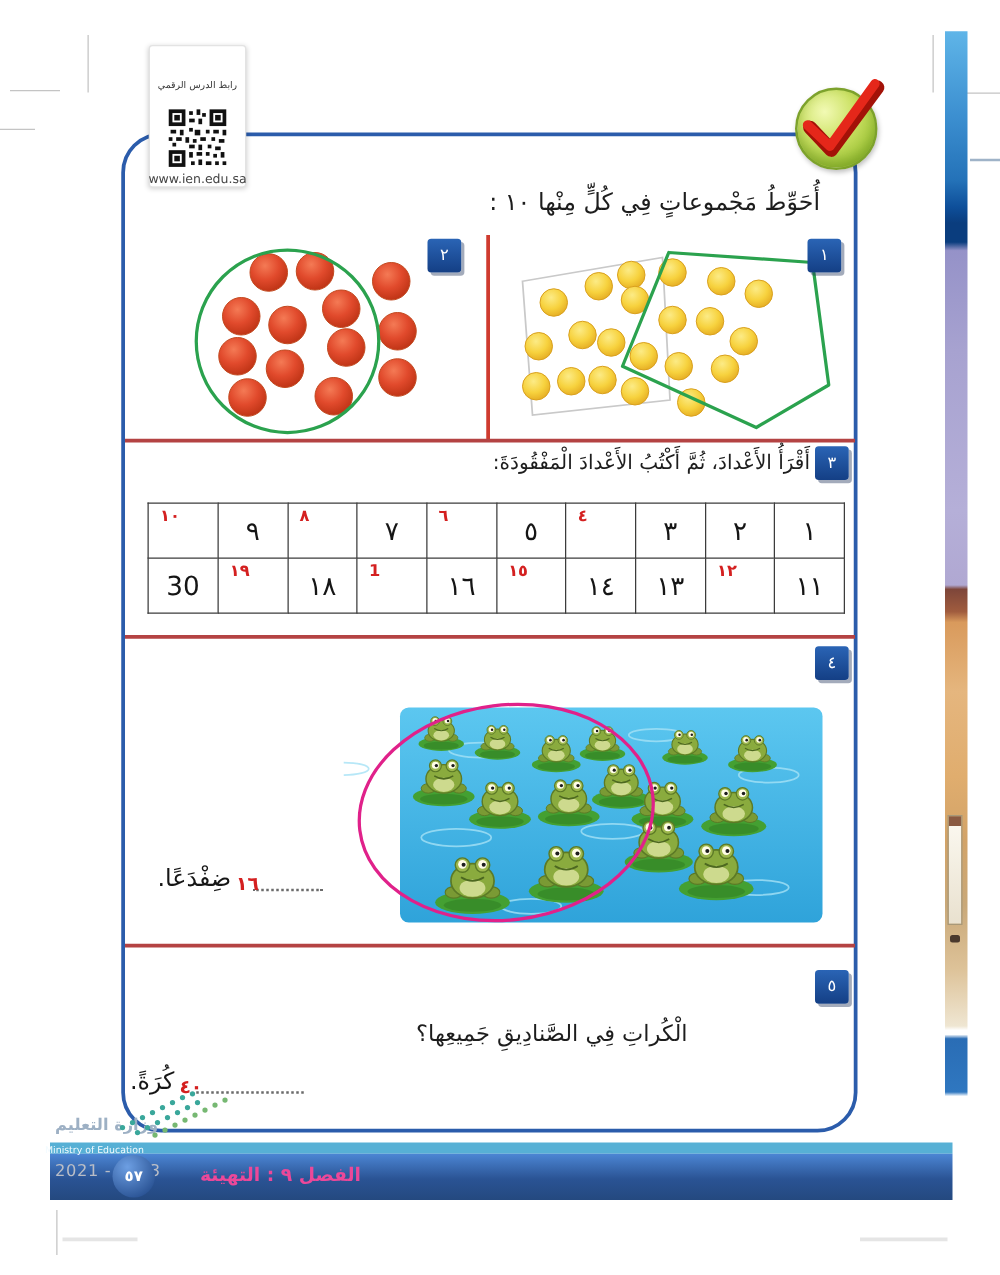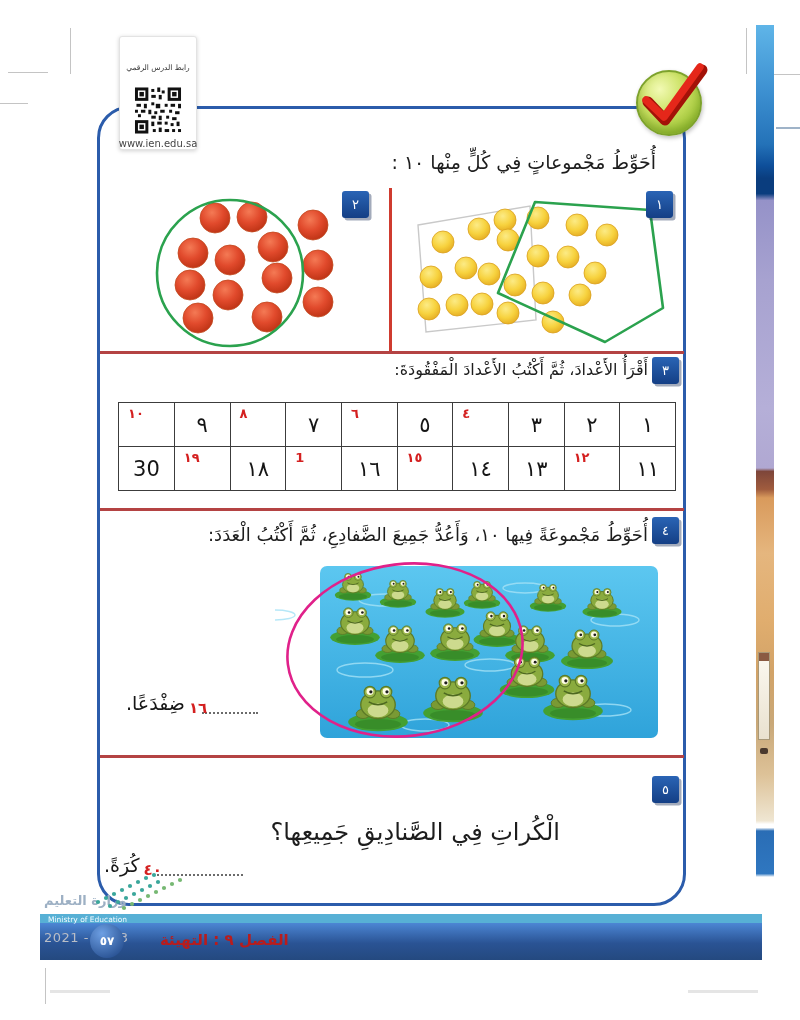--- a/index.html
+++ b/index.html
@@ -44,21 +44,21 @@
     background:radial-gradient(circle at 35% 28%,#f2fab4 0%,#cbe163 40%,#a3c83c 75%,#86ad2a 100%);
     border:2px solid #7da22c;box-shadow:inset 0 -5px 9px rgba(90,130,20,.45),1px 2px 4px rgba(0,0,0,.25)}
   .check-svg{position:absolute;left:628px;top:56px;z-index:6}
 
   
   .ar-line{position:absolute;direction:rtl;text-align:right;color:#1d1d1d;line-height:1.5;z-index:3}
   .intro{left:350px;top:148px;width:306px;font-size:19px}
   .prompt3{left:300px;top:358px;width:348px;font-size:16px}
   .prompt4{left:148px;top:521px;width:500px;font-size:18px}
   .prompt5a{left:138px;top:778px;width:510px;font-size:18px}
-  .prompt5b{left:138px;top:814px;width:422px;font-size:24px}
+  .prompt5b{left:128px;top:814px;width:422px;font-size:18px}
 
   
   .badge{position:absolute;width:27px;height:27px;border-radius:3px;z-index:4;
     background:linear-gradient(180deg,#2a64b5,#143f85);
     box-shadow:2.5px 2.5px 0 rgba(25,45,85,.4);
     color:#fff;font-size:13px;display:flex;align-items:center;justify-content:center}
   .badge1{left:646px;top:191px}
   .badge2{left:342px;top:191px}
   .badge3{left:652px;top:357px}
   .badge4{left:652px;top:517px}
@@ -85,30 +85,30 @@
   .answer4{left:126px;top:692px}
   .answer5{left:104px;top:854px}
   .blank{direction:ltr;display:inline-flex;align-items:flex-end;margin-left:4px}
   .ans-num{color:#d42020;font-weight:bold;font-size:15px;margin-right:-5px;transform:translateY(3px)}
   .dotline{display:inline-block;border-bottom:2.2px dotted #6b6b6b;height:15px}
 
   
   .teal-strip{position:absolute;left:40px;top:914px;width:722px;height:9px;background:#57b0d5;z-index:3}
   .footer-bar{position:absolute;left:40px;top:923px;width:722px;height:37px;z-index:3;
     background:linear-gradient(180deg,#4c86d4 0%,#2a5394 55%,#24497f 100%)}
-  .chapter-label{position:absolute;left:160px;top:931px;direction:rtl;color:#b91c1c;font-weight:bold;
+  .chapter-label{position:absolute;left:160px;top:931px;direction:rtl;color:#ec4899;font-weight:bold;
     font-size:15px;z-index:5}
   .edition-years{position:absolute;left:44px;top:930px;color:#b9bdc6;font-size:13px;z-index:4;
     letter-spacing:.5px}
   .page-circle{position:absolute;left:90px;top:924px;width:34px;height:34px;border-radius:50%;z-index:5;
     background:radial-gradient(circle at 35% 28%,#6d9fe3,#2a5394 80%);
     color:#fff;font-size:12px;font-weight:bold;display:flex;align-items:center;justify-content:center}
   .ministry-ar{position:absolute;left:44px;top:893px;color:#9db0c4;font-weight:bold;font-size:13px;
     direction:rtl;z-index:4;letter-spacing:1px}
-  .ministry-en{position:absolute;left:48px;top:915px;color:#f2fbff;font-size:7.5px;z-index:5}
+  .ministry-en{position:absolute;left:36px;top:915px;color:#f2fbff;font-size:7.5px;z-index:5}
   .logo-dots{position:absolute;left:90px;top:868px;z-index:5}
   .smudge{position:absolute;height:3px;background:#cfcfcf;opacity:.55;z-index:1}
 </style>
 </head>
 <body>
 
 <div class="page">
 
   <svg width="0" height="0" style="position:absolute" aria-hidden="true">
     <defs>
@@ -328,21 +328,20 @@
             <span class="num-missing">١٩</span>
           </td>
           <td class="cell-given"><span class="num-given">30</span></td>
         </tr>
       </tbody>
     </table>
 
   <div class="rule-h" style="top:508px"></div>
 
   <div class="badge badge4">٤</div>
-  <div class="ar-line prompt4">أُحَوِّطُ مَجْموعَةً فِيها ١٠، وَأَعُدُّ جَمِيعَ الضَّفادِعِ، ثُمَّ أَكْتُبُ الْعَدَدَ:</div>
 
   <svg class="exsvg" style="left:275px;top:560px" width="395" height="185" viewBox="0 0 395 185">
     <rect x="45" y="6" width="338" height="172" rx="7" fill="url(#wg)"></rect>
     <g stroke="#a5e2f6" stroke-width="1.4" fill="none" opacity="0.8">
       <ellipse cx="110" cy="40" rx="26" ry="6"></ellipse>
         <ellipse cx="250" cy="28" rx="22" ry="5"></ellipse>
       <ellipse cx="340" cy="60" rx="24" ry="6"></ellipse>
         <ellipse cx="90" cy="110" rx="28" ry="7"></ellipse>
       <ellipse cx="215" cy="105" rx="25" ry="6"></ellipse>
         <ellipse cx="330" cy="150" rx="26" ry="6"></ellipse>

